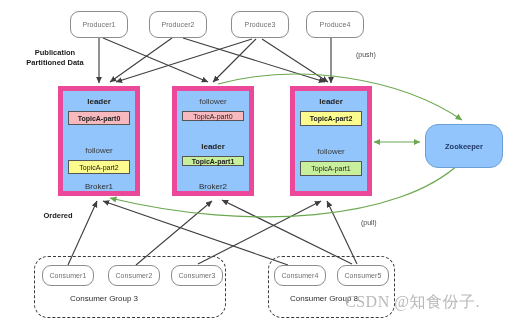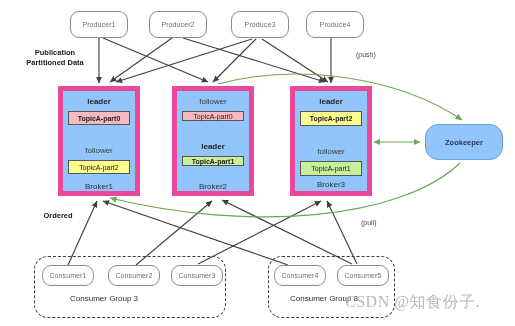--- a/index.html
+++ b/index.html
@@ -236,24 +236,23 @@
     <div class="role lead" style="margin-top:21px;">leader</div>
     <div class="part green bold" style="margin-top:5px;">TopicA-part1</div>
     <div class="brokername" style="margin-top:16px;">Broker2</div>
   </div>
 
   <div class="broker" style="left:290px; top:86px; width:82px; height:110px;">
     <div class="role lead" style="margin-top:6px;">leader</div>
     <div class="part yellow bold" style="margin-top:5px;">TopicA-part2</div>
     <div class="role foll" style="margin-top:21px;">follower</div>
     <div class="part green" style="margin-top:5px;">TopicA-part1</div>
-    <div class="brokername" style="margin-top:4px;">Broker3</div>
-  </div>
-
-  <div class="zookeeper" style="left:425px; top:124px; width:78px; height:36px;">
+  </div>
+
+  <div class="zookeeper" style="left:425px; top:124px; width:78px; height:44px;">
     <span>Zookeeper</span>
   </div>
 
   <div class="group" style="left:34px; top:256px; width:192px; height:62px;"></div>
   <div class="grouplabel" style="left:70px; top:294px;">Consumer Group 3</div>
 
   <div class="pill" style="left:42px; top:265px; width:52px; height:21px;">
     <span>Consumer1</span>
   </div>
   <div class="pill" style="left:108px; top:265px; width:52px; height:21px;">

